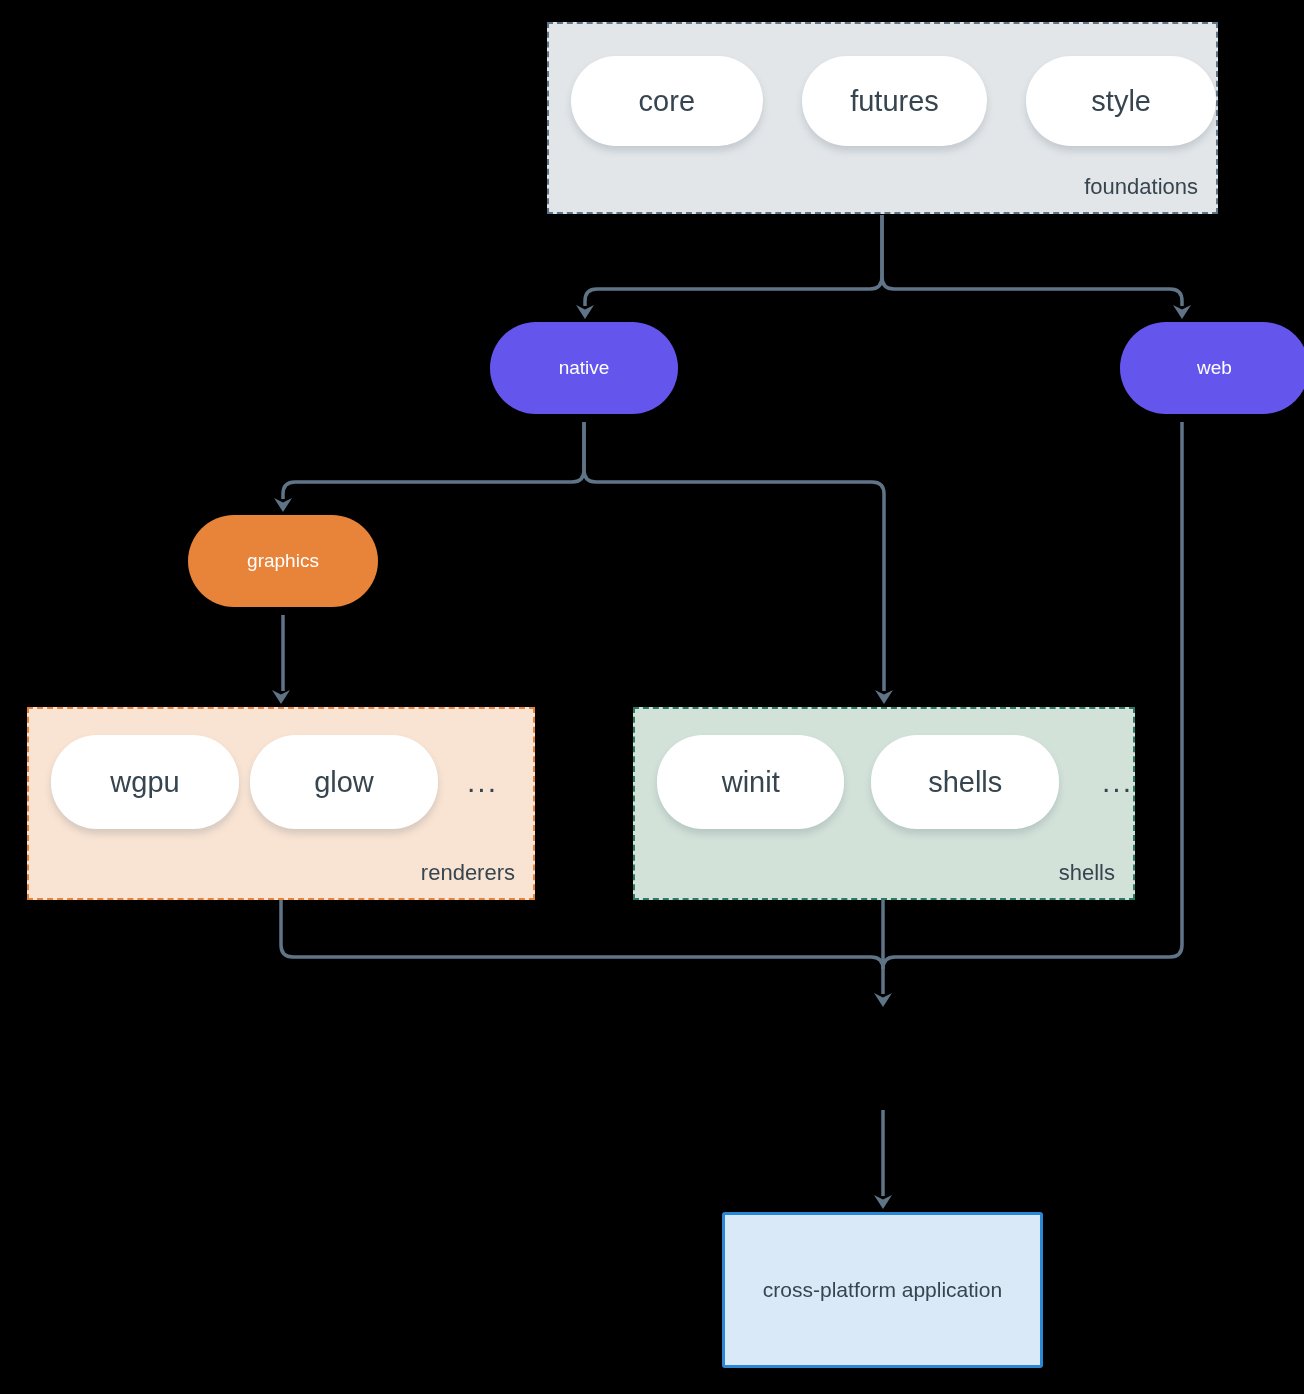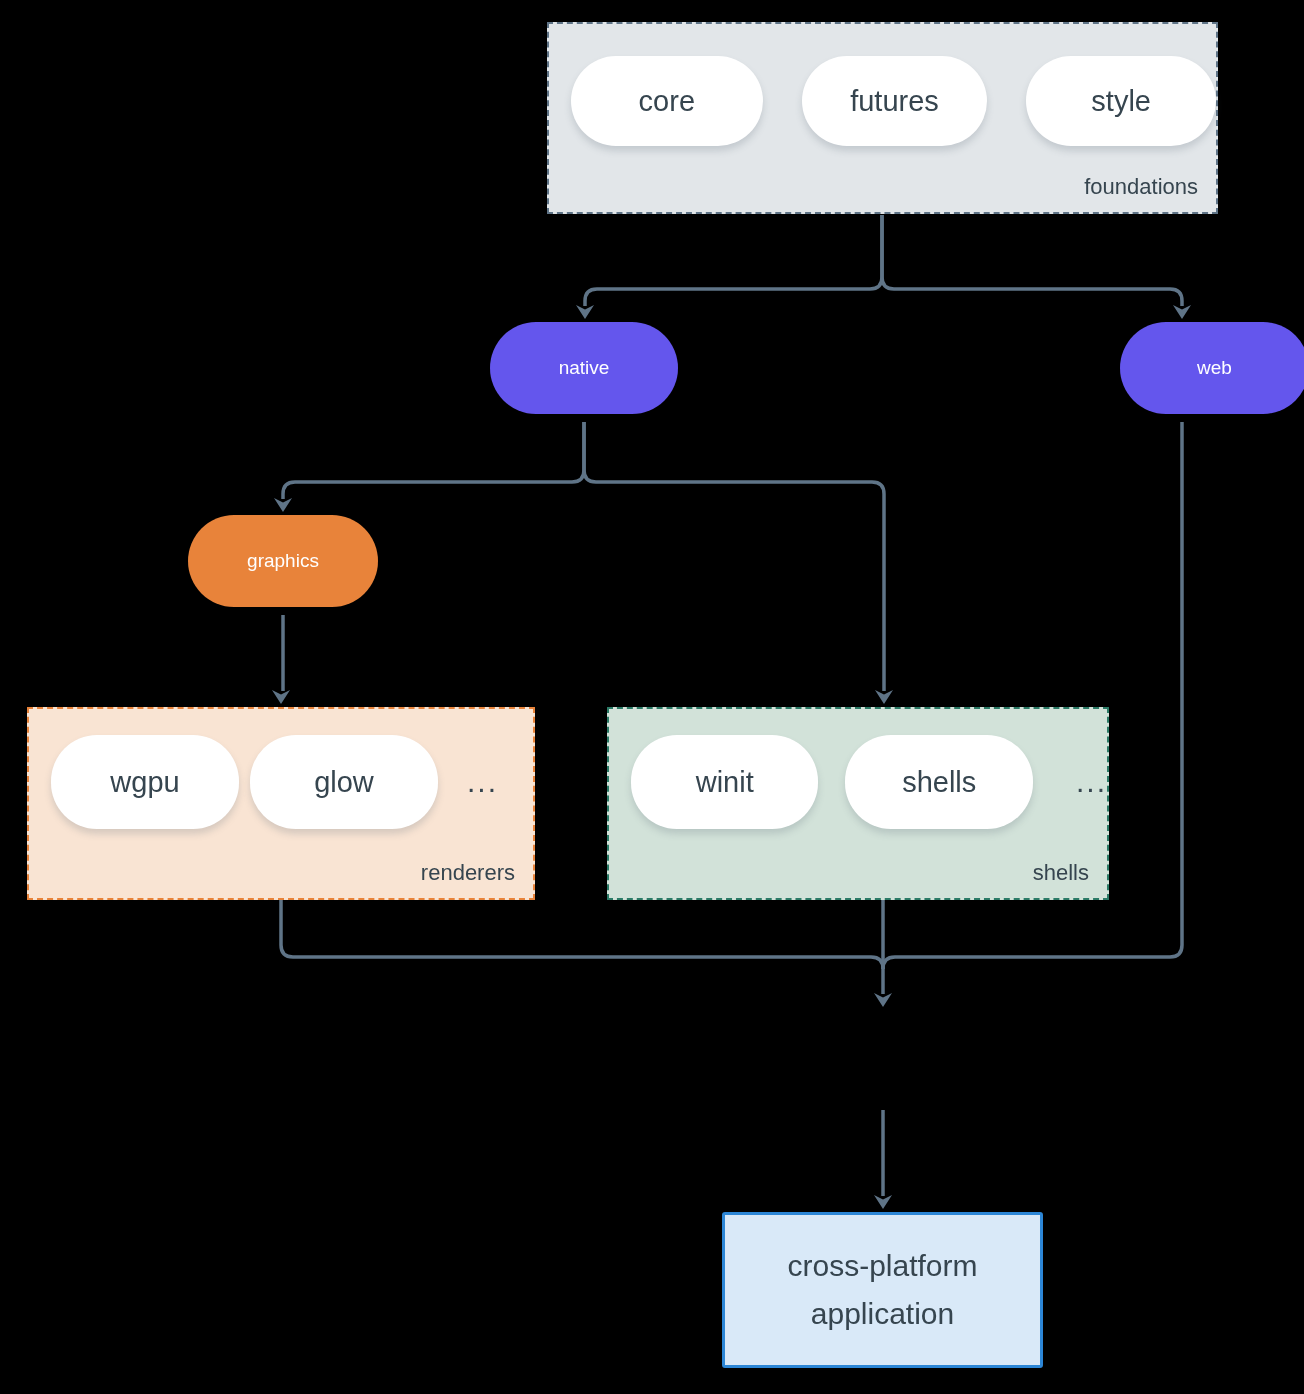--- a/index.html
+++ b/index.html
@@ -48,21 +48,21 @@
 
   .renderers {
     left: 27px; top: 707px; width: 508px; height: 193px;
     background: #f9e4d3; border: 2px dashed #e8833a;
   }
   .renderers .pill-row { padding: 26px 0 0 22px; gap: 11px; }
   .renderers .pill { width: 188px; height: 94px; }
   .renderers .ellipsis { margin-left: 18px; }
 
   .shells {
-    left: 607px; top: 707px; width: 502px; height: 193px;
+    left: 633px; top: 707px; width: 502px; height: 193px;
     background: #d2e2d9; border: 2px dashed #2b7a66;
   }
   .shells .pill-row { padding: 26px 0 0 22px; gap: 27px; }
   .shells .pill { width: 190px; height: 94px; }
   .shells .ellipsis { margin-left: 16px; }
 
   .node {
     position: absolute; z-index: 1;
     height: 92px; border-radius: 50px;
     display: flex; align-items: center; justify-content: center;
@@ -71,21 +71,21 @@
   .node-native   { left: 490px; top: 322px; width: 188px; background: #6456ed; }
   .node-web      { left: 1120px; top: 322px; width: 189px; background: #6456ed; }
   .node-graphics { left: 188px; top: 515px; width: 190px; background: #e8833a; }
   .node-iced     { left: 790px; top: 1010px; width: 187px; background: #2d8cdb; }
 
   .app-box {
     position: absolute; z-index: 1; box-sizing: border-box;
     left: 722px; top: 1212px; width: 321px; height: 156px;
     background: #d9e9f8; border: 3px solid #2c86d6; border-radius: 3px;
     display: flex; align-items: center; justify-content: center; text-align: center;
-    color: #36454f; font-size: 30px; line-height: 1.6;
+    color: #36454f; font-size: 21px; line-height: 1.6;
     padding: 0 30px;
   }
 </style>
 </head>
 <body>
 
 <div class="canvas">
 
   <svg class="connectors" width="1304" height="1394" viewBox="0 0 1304 1394" aria-hidden="true">
 

